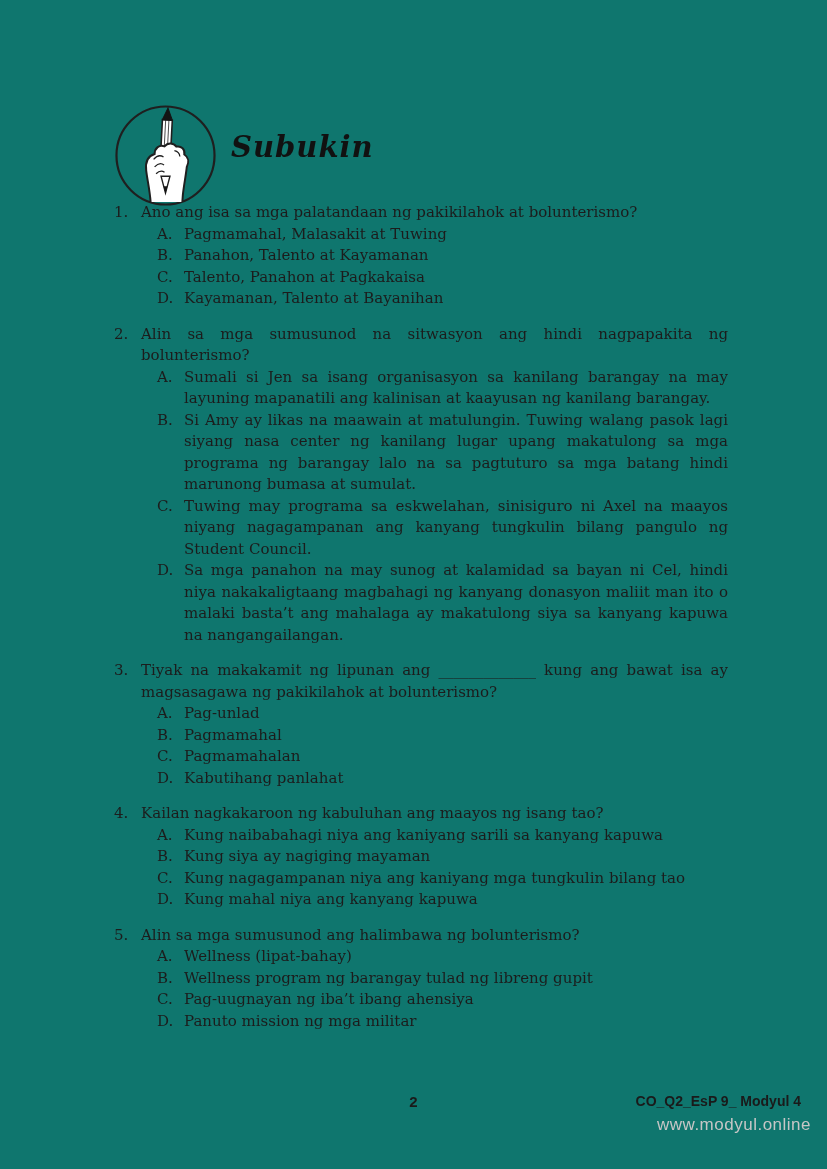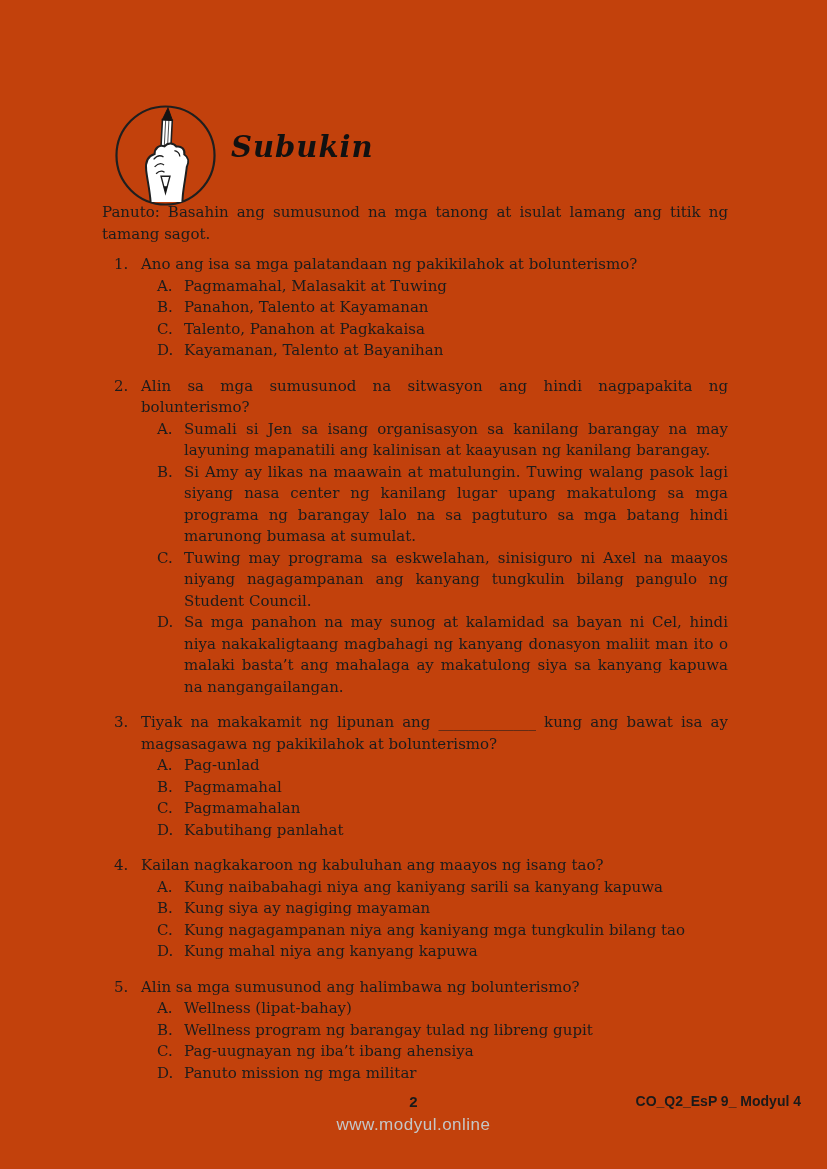--- a/index.html
+++ b/index.html
@@ -1,19 +1,19 @@
 <!DOCTYPE html>
 <html><head>
 <meta charset="utf-8">
 <style>
   html,body { margin:0; padding:0; background:#ffffff; }
   .page {
     position:relative;
     width:827px; height:1169px;
-    background:#c2410c;
+    background:#0f766e;
     font-family:"DejaVu Serif", serif;
     color:#1c1c1c;
     overflow:hidden;
     margin:0 auto;
   }
   .content {
     position:absolute;
     left:102px; top:104px;
     width:626px;
   }
@@ -40,22 +40,22 @@
     text-align:center;
     font-family:"Liberation Sans", sans-serif;
     font-weight:bold; font-size:15px; color:#1a1a1a;
   }
   .footer-code {
     position:absolute; right:26px; top:1093px;
     font-family:"Liberation Sans", sans-serif;
     font-weight:bold; font-size:14px; color:#1a1a1a;
   }
   .footer-watermark {
-    position:absolute; left:0; right:0; top:1115px;
-    text-align:center;
+    position:absolute; left:0; right:16px; top:1115px;
+    text-align:right;
     font-family:"Liberation Sans", sans-serif;
     font-size:17px; color:#c6c6c6; letter-spacing:0.5px;
   }
 </style>
 </head>
 <body>
 
 <div class="page">
   <div class="content">
 
@@ -74,21 +74,20 @@
           <path d="M41 63.5 q 5 -5.5 9.5 -2" fill="none" stroke="#1f1f1f" stroke-width="1.3"></path>
           <path d="M42.5 70.5 q 4.5 -4.5 8.5 -1.5" fill="none" stroke="#1f1f1f" stroke-width="1.3"></path>
           <path d="M61 47 q 5 1 5.5 6" fill="none" stroke="#1f1f1f" stroke-width="1.3"></path>
           <path d="M47.5 73 L56.5 73 L52 90 Z" fill="#ffffff" stroke="#1f1f1f" stroke-width="1.4"></path>
           <path d="M50 83 L54 83 L52 90 Z" fill="#141414"></path>
         </svg>
       </div>
       <div class="page-title">Subukin</div>
     </div>
 
-    <p class="instructions">Panuto: Basahin ang sumusunod na mga tanong at isulat lamang ang titik ng tamang sagot.</p>
 
     <div class="question">
       <div class="q-row">
         <span class="q-num">1.</span>
         <span class="q-text">Ano ang isa sa mga palatandaan ng pakikilahok at bolunterismo?</span>
       </div>
       <div class="choice">
         <span class="c-letter">A.</span>
         <span class="c-text">Pagmamahal, Malasakit at Tuwing</span>
       </div>

